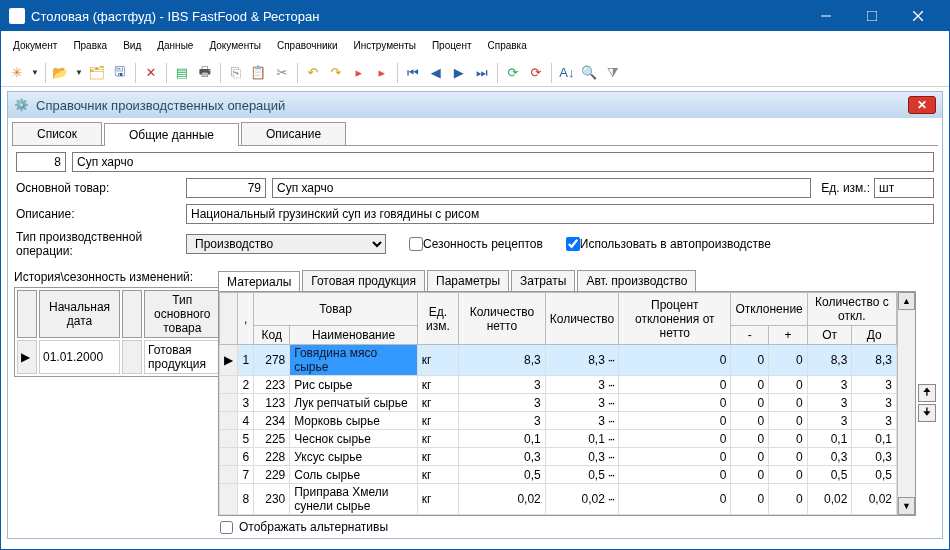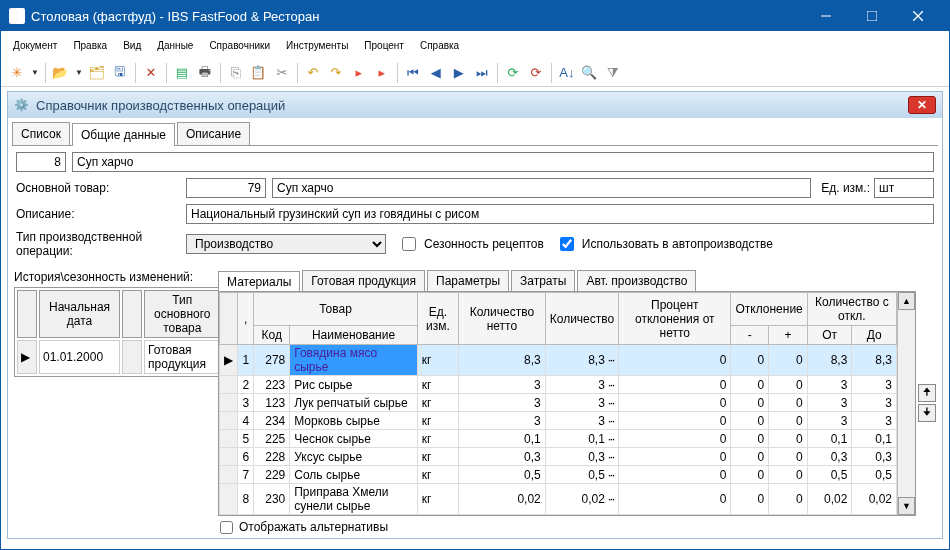--- a/index.html
+++ b/index.html
@@ -13,50 +13,50 @@
 .toolbar{height:28px;display:flex;align-items:center;padding:0 6px;gap:3px;border-bottom:1px solid #d0d0d0}
 .tb{width:20px;height:20px;display:flex;align-items:center;justify-content:center;cursor:pointer;border:1px solid transparent;font-size:13px}
 .sep{width:1px;height:20px;background:#ccc;margin:0 2px}
 .dropdown{font-size:8px;color:#333;cursor:pointer;padding:0 1px}
 .panel{margin:4px 6px;border:1px solid #a0b8d0}
 .panel-hdr{background:linear-gradient(#e0edf8,#c0d8ee);height:26px;display:flex;align-items:center;padding:0 6px}
 .panel-hdr .picon{width:16px;height:16px;margin-right:6px;display:flex;align-items:center;justify-content:center}
 .panel-hdr .ptitle{flex:1;font-size:13px;color:#2a4a6a}
 .closebtn{background:#d9362e;border:1px solid #8b1a15;border-radius:3px;width:28px;height:18px;display:flex;align-items:center;justify-content:center;color:#fff;cursor:pointer;font-weight:bold}
 .tabs1{display:flex;padding:4px 4px 0;gap:0}
-.tab1{padding:4px 8px;border:1px solid #999;border-bottom:none;background:#f5f5f5;cursor:pointer;font-size:12px;margin-right:2px}
+.tab1{padding:4px 24px;border:1px solid #999;border-bottom:none;background:#f5f5f5;cursor:pointer;font-size:12px;margin-right:2px}
 .tab1.active{background:#fff;position:relative;top:1px}
 .tab1line{border-bottom:1px solid #999;margin:0 4px}
 .form{padding:6px 8px}
 .row{display:flex;align-items:center;margin-bottom:6px}
 .lbl{width:170px;font-size:12px}
 .inp{border:1px solid #7a7a7a;height:20px;padding:0 4px;font-size:12px}
 .inp.num{text-align:right;width:50px}
 .inp.wide{flex:1}
 .inp.mid{width:80px;text-align:right}
 select.inp{width:200px}
-.cb{display:flex;align-items:flex-end;gap:8px;margin-left:16px}
+.cb{display:flex;align-items:flex-end;gap:0;margin-left:23px}
 .cb input{width:14px;height:14px}
 .splitarea{display:flex;padding:0 6px;}
 .leftpane{width:204px}
 .history-lbl{font-size:12px;margin-bottom:3px}
 .htable{border:1px solid #999;font-size:11px}
 .htable th{background:#f0f0f0;border:1px solid #999;padding:2px 9px;font-weight:normal}
 .htable td{border:1px solid #ccc;padding:2px 3px}
 .htable .rowptr{width:10px;background:#f0f0f0}
 .rightpane{flex:1;min-width:0}
 .tabs2{display:flex}
 .tab2{padding:3px 8px;border:1px solid #999;border-bottom:none;background:#f5f5f5;cursor:pointer;font-size:12px;margin-right:2px}
 .tab2.active{background:#fff;position:relative;top:1px}
 .gridwrap{border:1px solid #999;position:relative}
 .grid{border-collapse:collapse;font-size:11px;width:100%}
 .grid th{background:#f5f5f5;border:1px solid #bbb;padding:2px 4px;font-weight:normal;text-align:center}
 .grid td{border:1px solid #ddd;padding:1px 4px;height:18px}
 .grid td.num{text-align:right}
-.grid td.sel{background:#3399ff;color:#4c1d95}
+.grid td.sel{background:#3399ff;color:#0f172a}
 .grid td.selrow{background:#d6ecff}
 .grid .rptr{width:14px;background:#f0f0f0;text-align:center}
 .dots{letter-spacing:-1px;font-weight:bold}
 .vscroll{width:18px;background:#f0f0f0;border-left:1px solid #bbb;display:flex;flex-direction:column}
 .vsb{height:18px;display:flex;align-items:center;justify-content:center;border:1px solid #999;background:#e8e8e8;cursor:pointer;font-size:9px}
 .gridflex{display:flex}
 .gridbody{flex:1;overflow:hidden}
 .updown{display:flex;flex-direction:column;width:18px;margin-left:2px}
 .udbtn{height:18px;border:1px solid #888;background:#f0f0f0;display:flex;align-items:center;justify-content:center;margin-bottom:2px;cursor:pointer;font-size:10px}
 .bottomcb{display:flex;align-items:center;gap:6px;padding:4px 2px}
@@ -84,20 +84,21 @@
         <line x1="10" y1="0" x2="0" y2="10" stroke="#fff" stroke-width="1.3"></line>
       </svg>
     </div>
 </div>
 
 <div class="menubar">
   <div class="mi">Документ</div>
   <div class="mi">Правка</div>
   <div class="mi">Вид</div>
   <div class="mi">Данные</div>
+  <div class="mi">Документы</div>
   <div class="mi">Справочники</div>
   <div class="mi">Инструменты</div>
   <div class="mi">Процент</div>
   <div class="mi">Справка</div>
 </div>
 
 <div class="toolbar">
   <div class="tb" style="color:#e67e22">✳</div>
     <span class="dropdown">▼</span>
   <div class="sep"></div>

